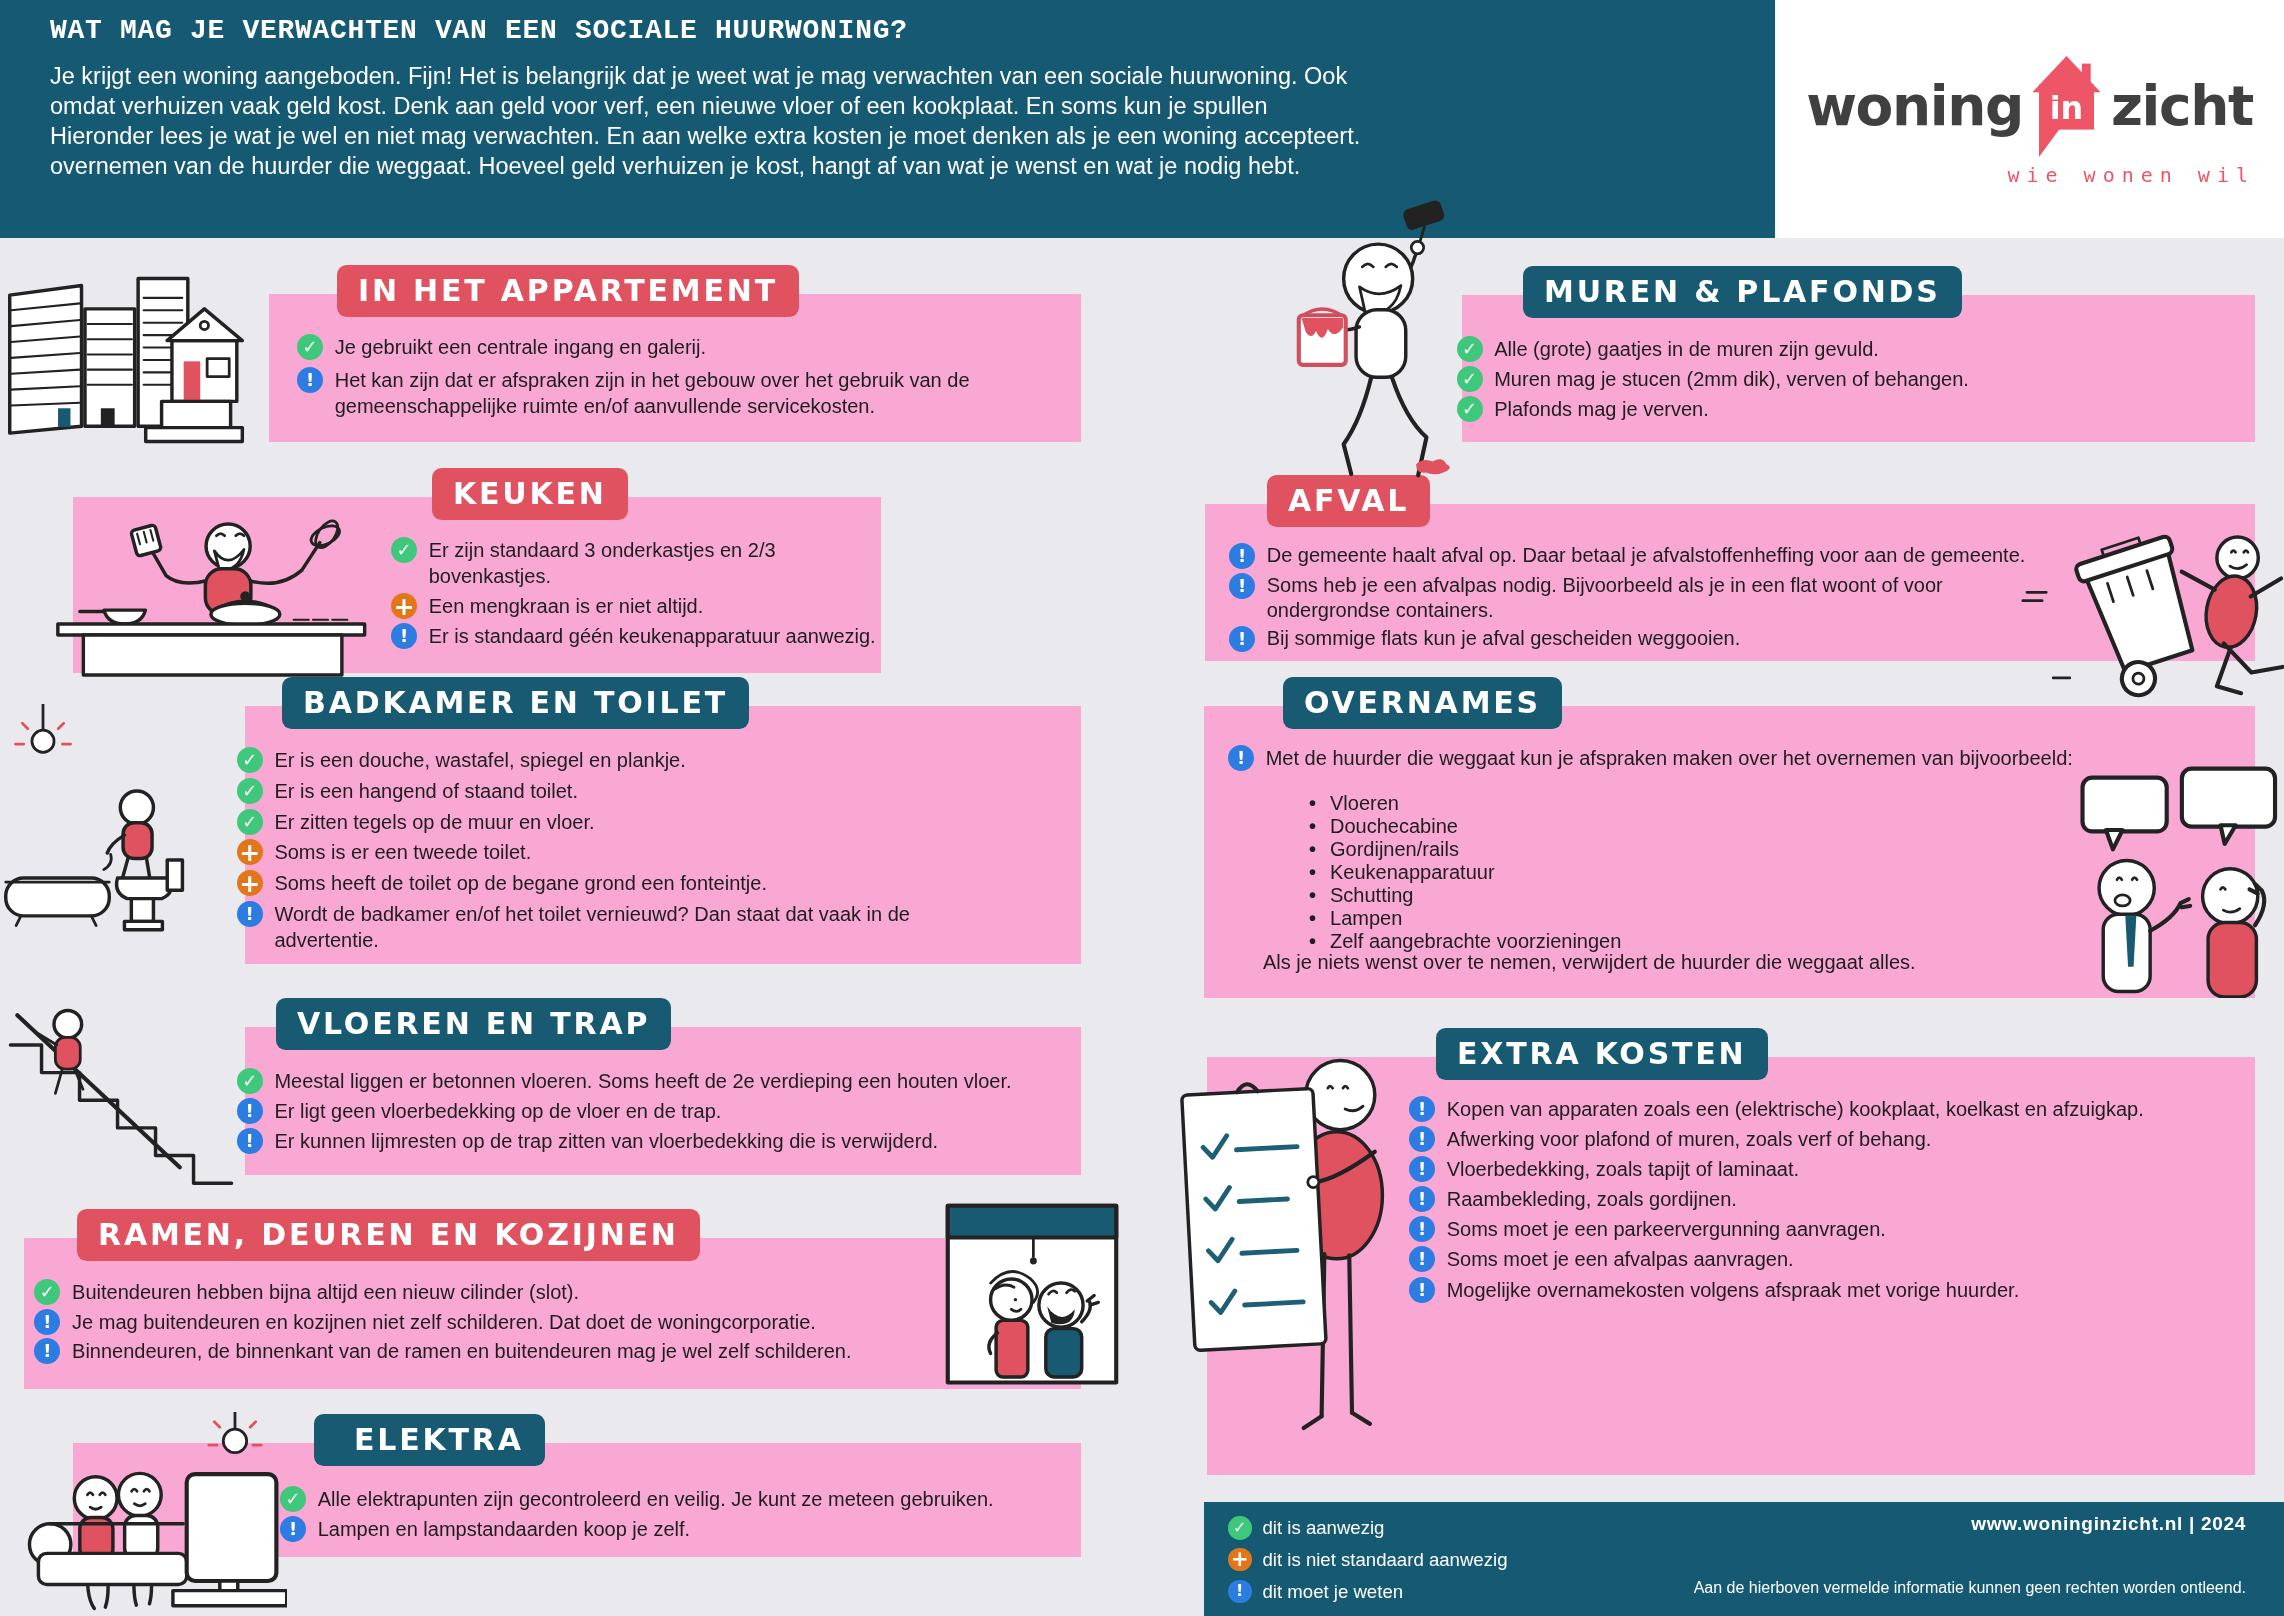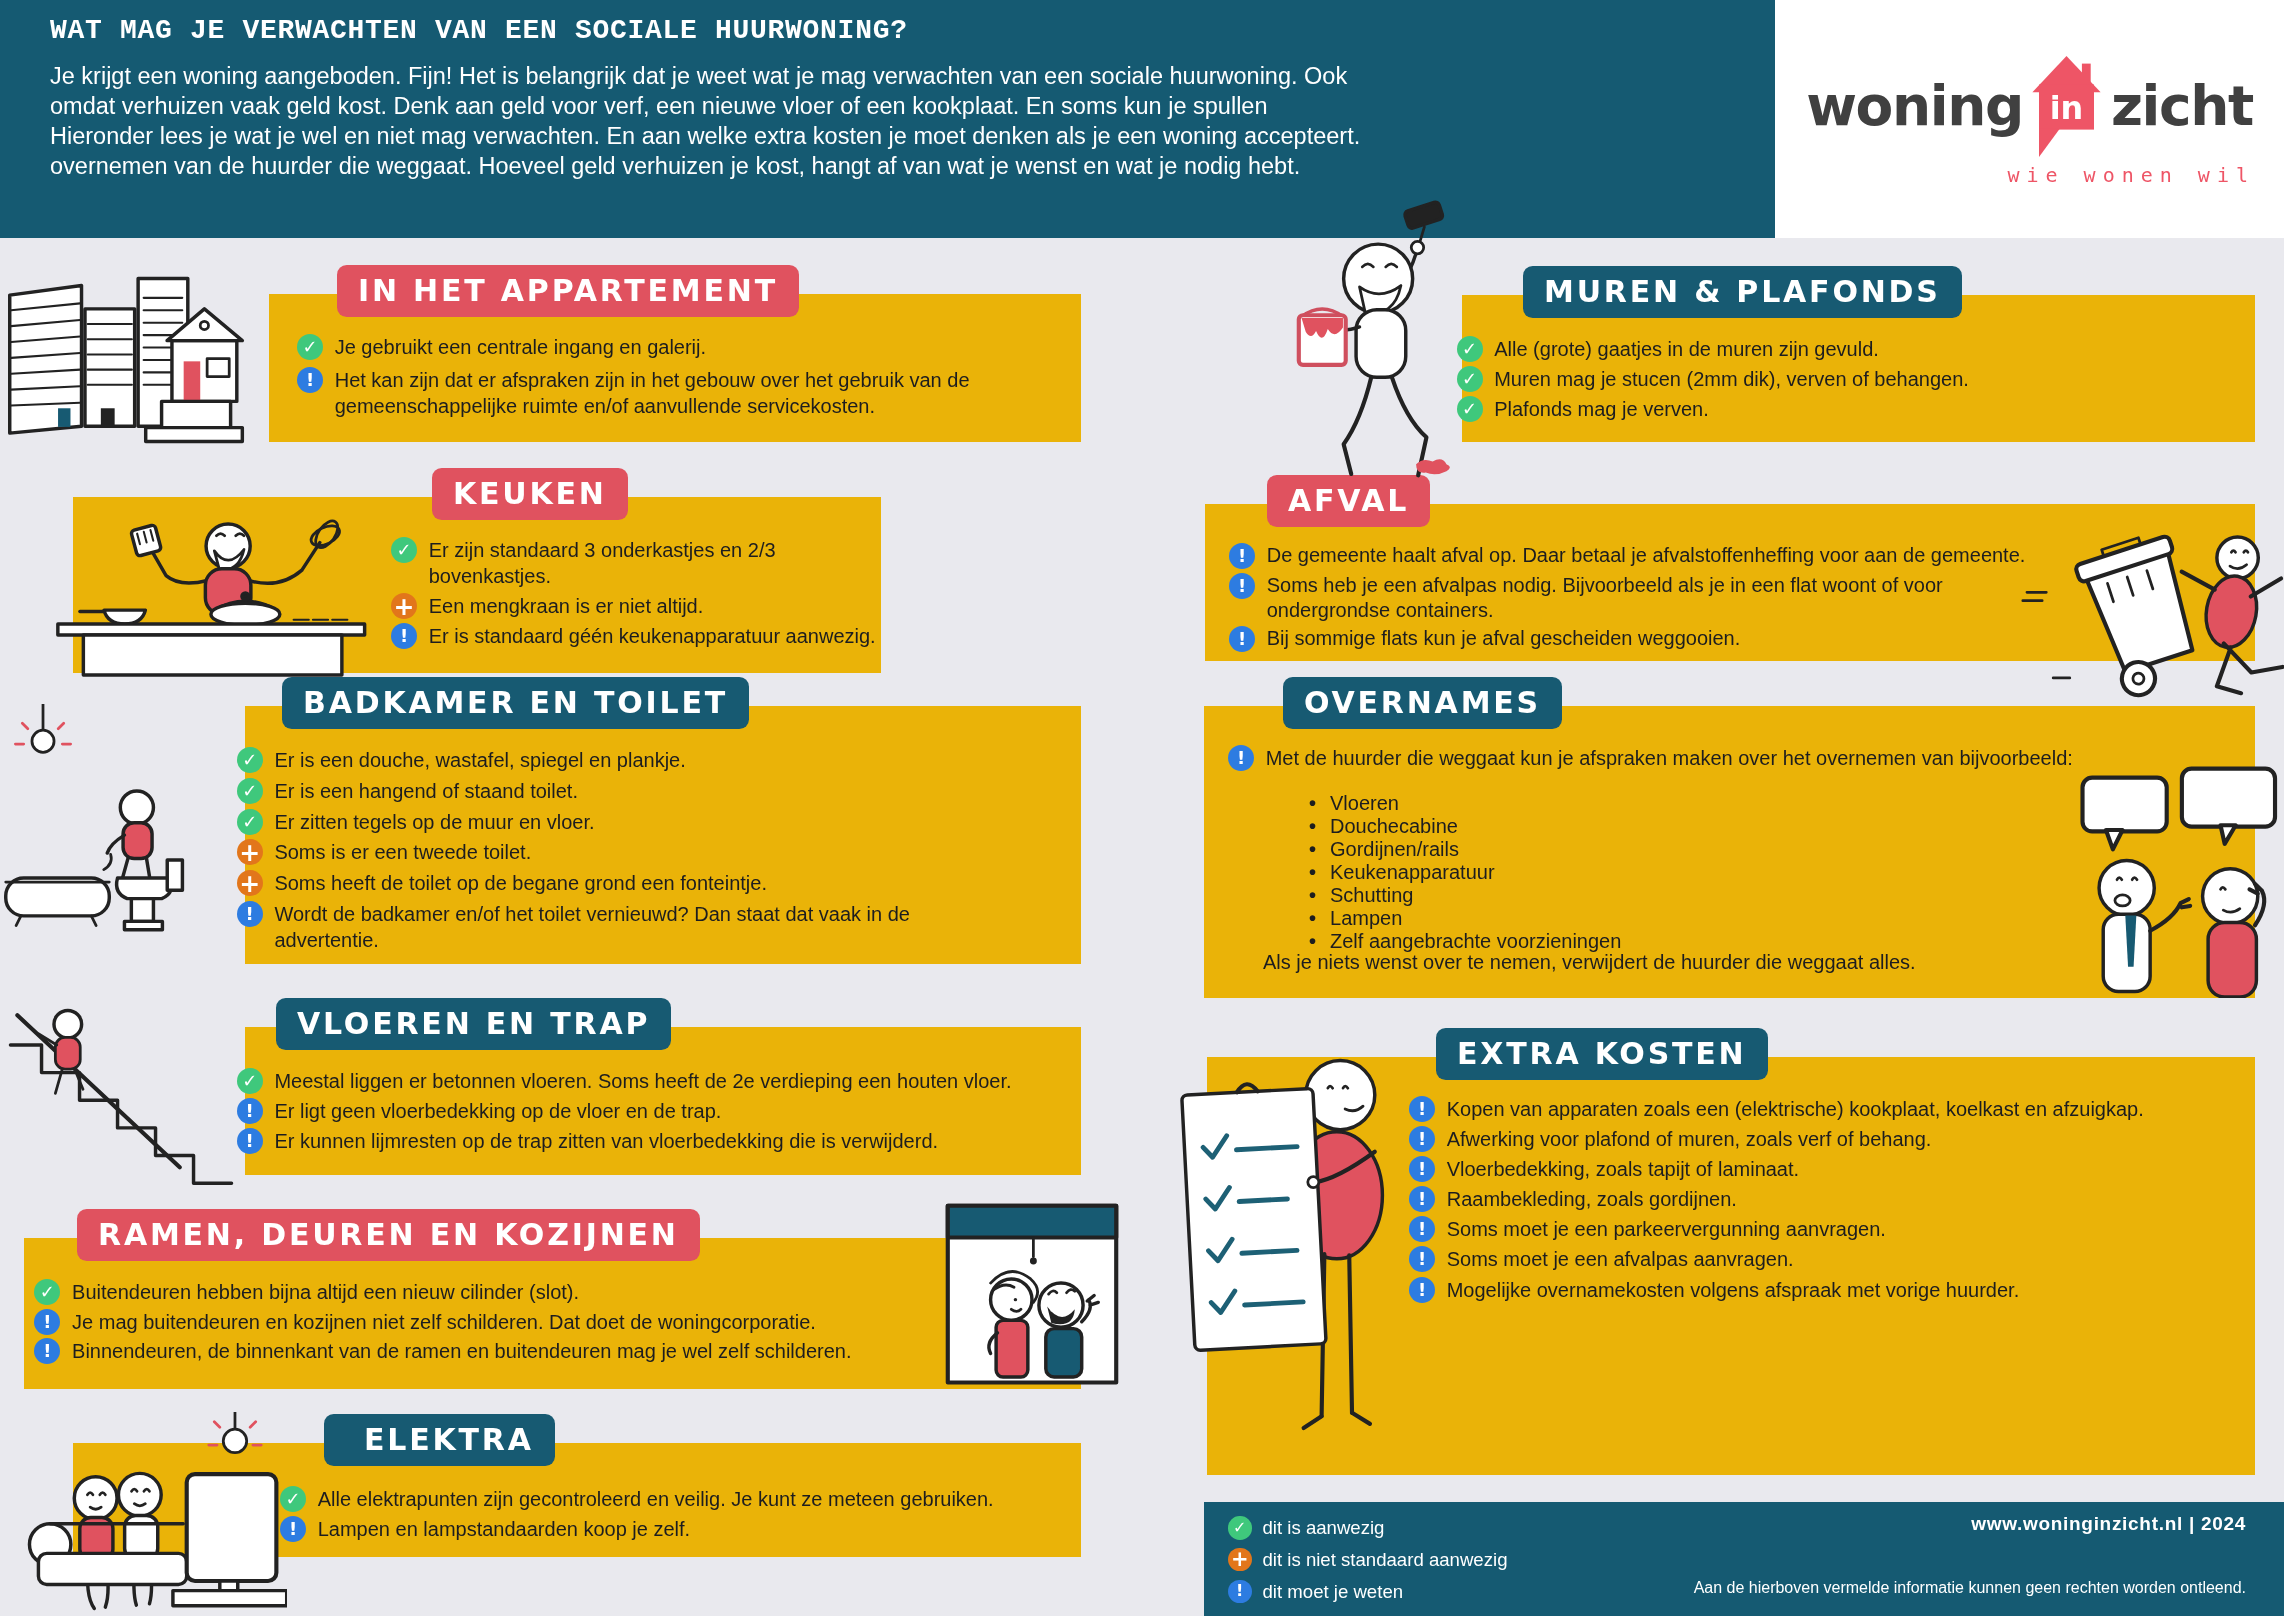--- a/index.html
+++ b/index.html
@@ -13,21 +13,21 @@
   #header{position:absolute;left:0;top:0;width:2284px;height:238px;background:#155a72;z-index:1;}
   #header-title{position:absolute;left:50px;top:15px;font-size:28px;font-weight:bold;color:#fff;letter-spacing:0.7px;font-family:Liberation Mono, monospace;}
   #header-intro{position:absolute;left:50px;top:61px;color:#ffffff;font-size:23.5px;line-height:30px;}
   #logo-panel{position:absolute;left:1775px;top:0;width:509px;height:238px;background:#ffffff;z-index:2;
     display:flex;flex-direction:column;align-items:center;justify-content:center;}
   .logo-row{display:flex;align-items:center;}
   .logo-word{font-size:55px;font-weight:800;color:#404040;letter-spacing:-1.4px;font-family:"DejaVu Sans",sans-serif;}
   .logo-house{margin:0 5.5px;}
   .logo-tagline{color:#ee5566;font-size:20px;letter-spacing:7px;margin-top:1.4px;align-self:flex-end;margin-right:29px;font-family:"DejaVu Sans Mono",monospace;}
   
-  .card{position:absolute;background:#eab308;z-index:1;}
+  .card{position:absolute;background:#f9a8d4;z-index:1;}
   .badge{position:absolute;top:-29px;color:#fff;font-weight:700;font-size:30px;letter-spacing:2.8px;
     padding:8.3px 21px;border-radius:9.7px;font-family:"DejaVu Sans",sans-serif;white-space:nowrap;z-index:3;}
   .badge.red{background:#e0525f;}
   .badge.teal{background:#175a72;}
   .rows{position:absolute;display:flex;flex-direction:column;}
   .row{display:flex;align-items:flex-start;gap:11.7px;}
   .ic{width:26px;height:26px;border-radius:50%;color:#fff;display:flex;align-items:center;justify-content:center;
     font-weight:bold;flex:0 0 26px;font-size:18px;line-height:1;font-family:"DejaVu Sans",sans-serif;}
   .ic.check{background:#3fc87c;}
   .ic.plus{background:#e2761b;font-size:25px;}
@@ -45,21 +45,21 @@
   #card-badkamer .badge{left:37px;}
   #card-badkamer .rows{left:-8.3px;top:41px;gap:4.8px;}
   #card-badkamer .txt{max-width:718px;}
   #card-vloeren{left:245px;top:1027px;width:836px;height:148px;}
   #card-vloeren .badge{left:31px;}
   #card-vloeren .rows{left:-8.3px;top:41px;gap:4.1px;}
   #card-ramen{left:24px;top:1238px;width:1057px;height:151px;}
   #card-ramen .badge{left:53px;}
   #card-ramen .rows{left:10.4px;top:41px;gap:3.5px;}
   #card-elektra{left:73px;top:1443px;width:1008px;height:114px;}
-  #card-elektra .badge{left:251px;padding-left:40px;}
+  #card-elektra .badge{left:241px;padding-left:40px;}
   #card-elektra .rows{left:207px;top:43px;gap:4.1px;}
   #card-muren{left:1462px;top:295px;width:793px;height:147px;}
   #card-muren .badge{left:61px;}
   #card-muren .rows{left:-5.5px;top:41px;gap:4.1px;}
   #card-afval{left:1205px;top:504px;width:1050px;height:157px;}
   #card-afval .badge{left:62px;}
   #card-afval .rows{left:24px;top:39px;gap:3.5px;}
   #card-afval .txt{max-width:794px;line-height:25px;}
   #card-overnames{left:1204px;top:706px;width:1051px;height:292px;}
   #card-overnames .badge{left:70px;margin-left:9px;}

